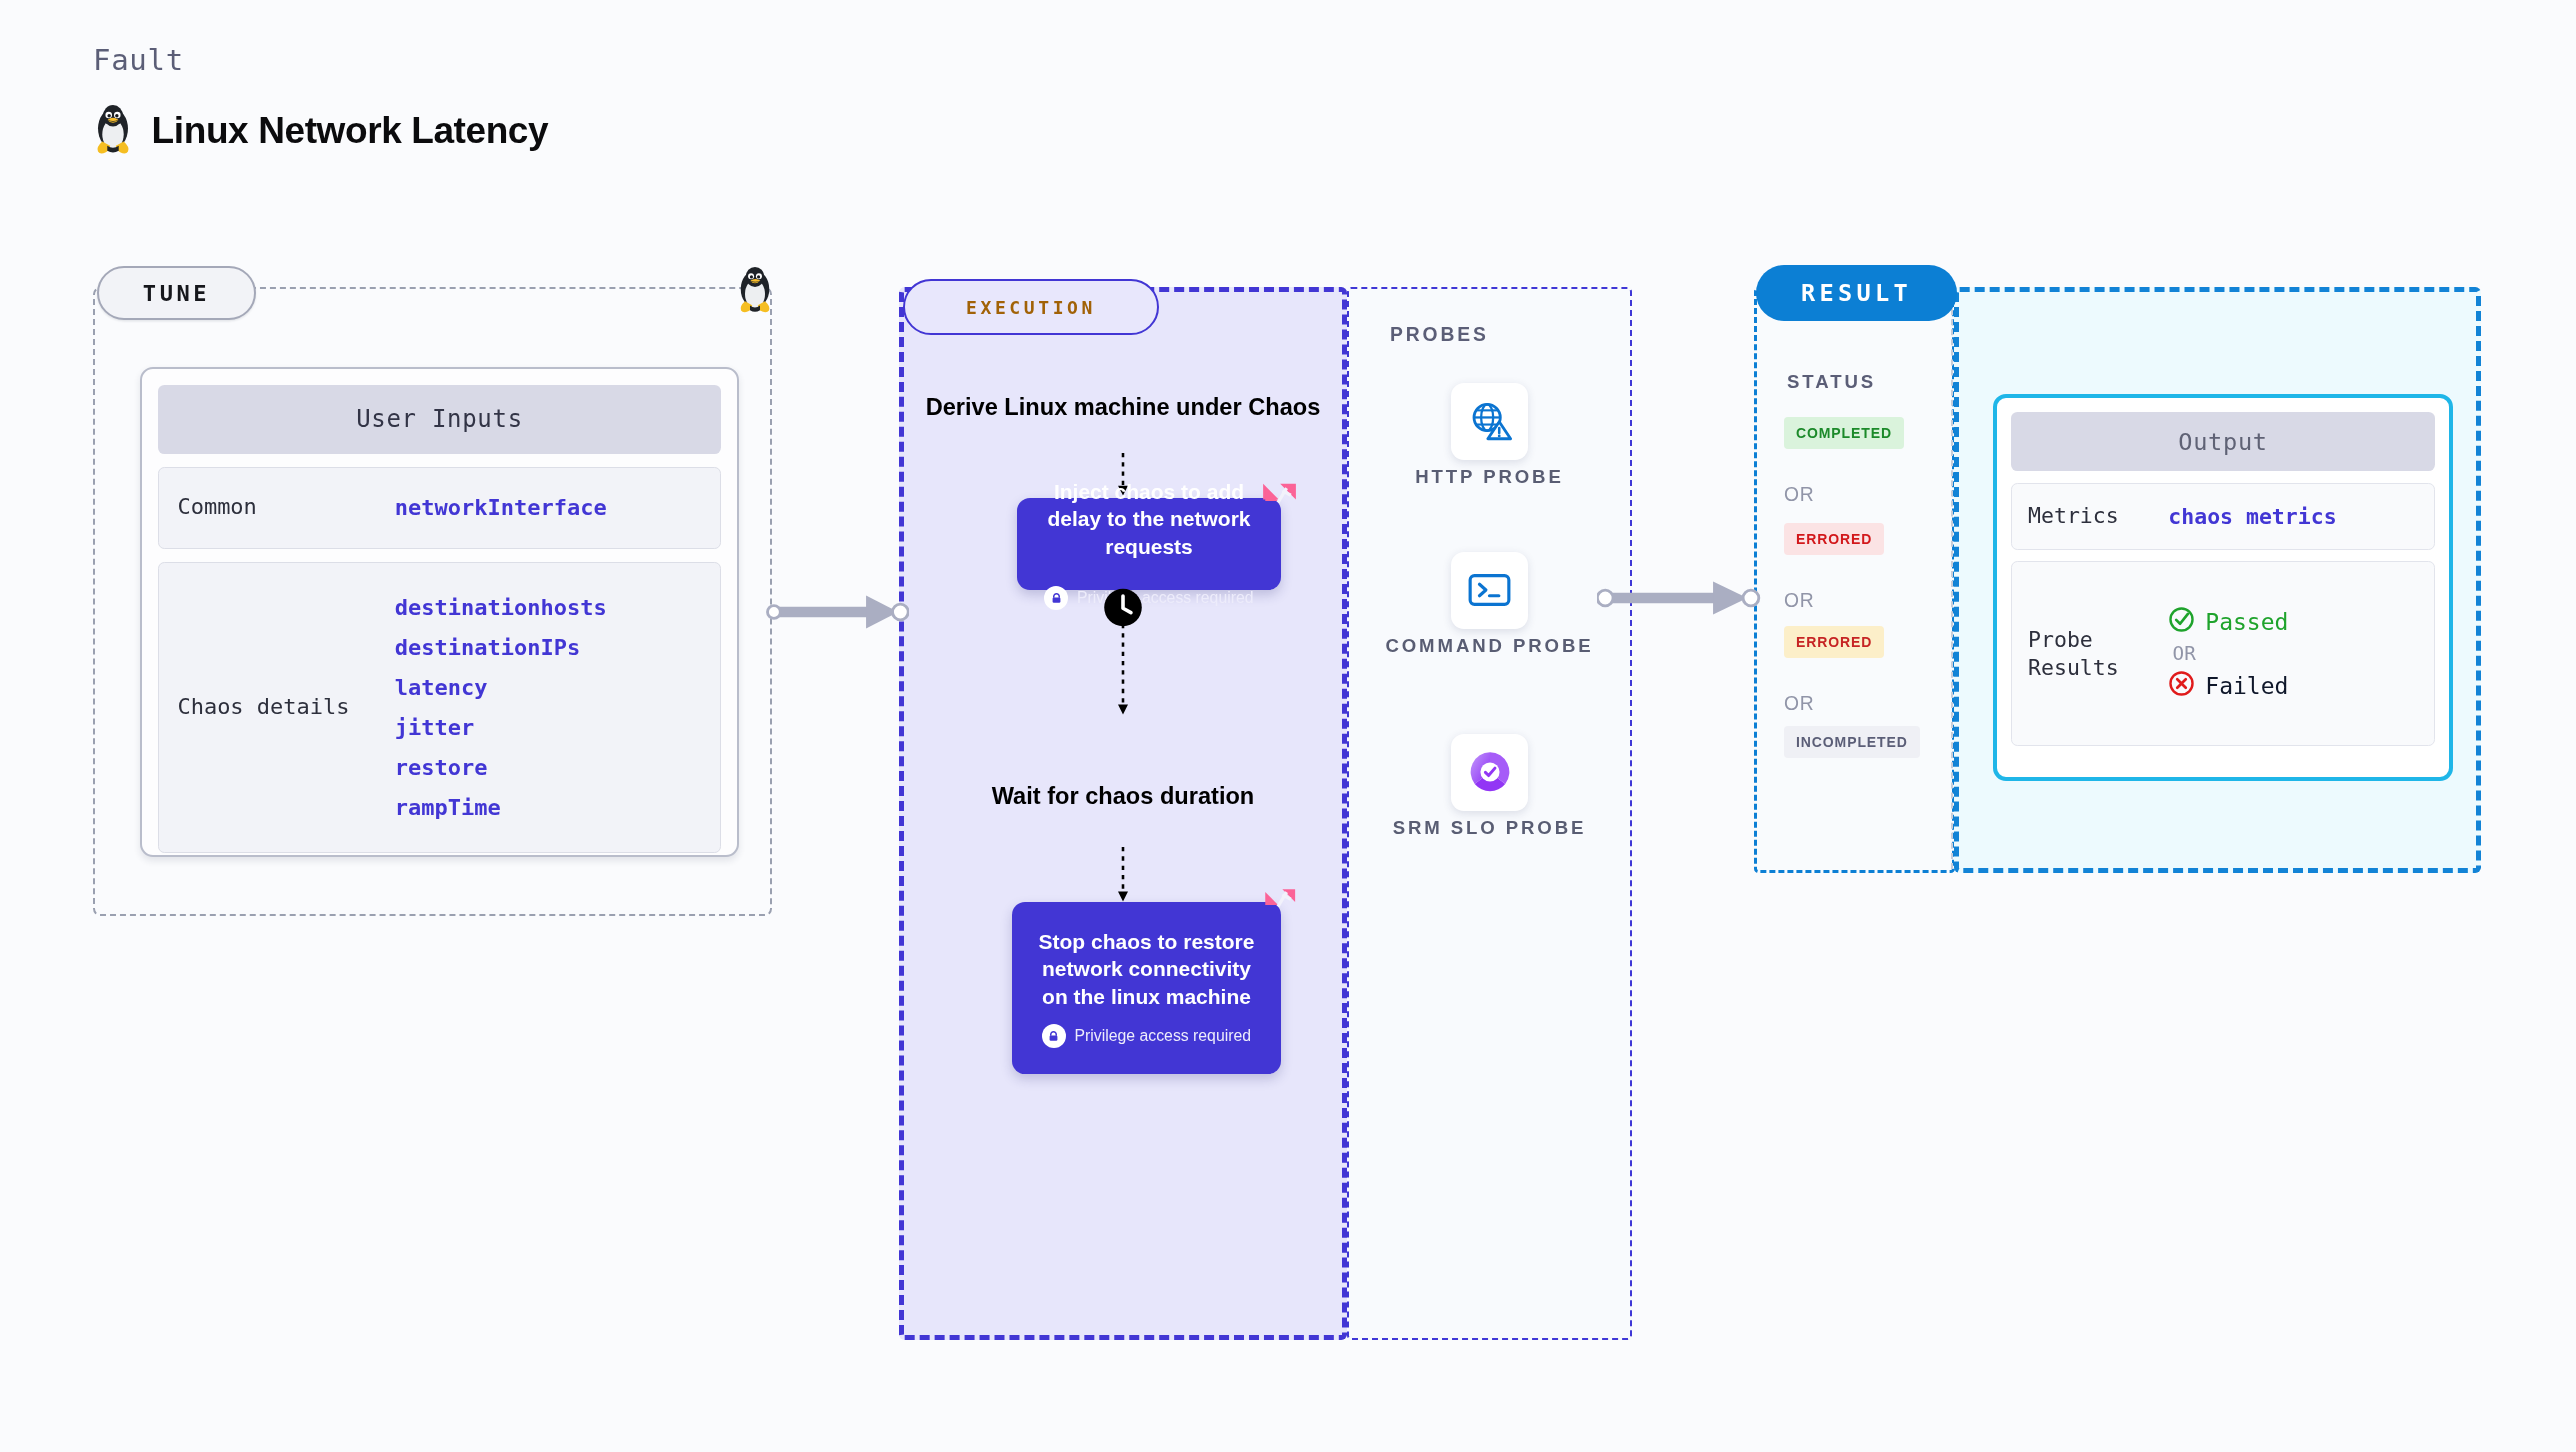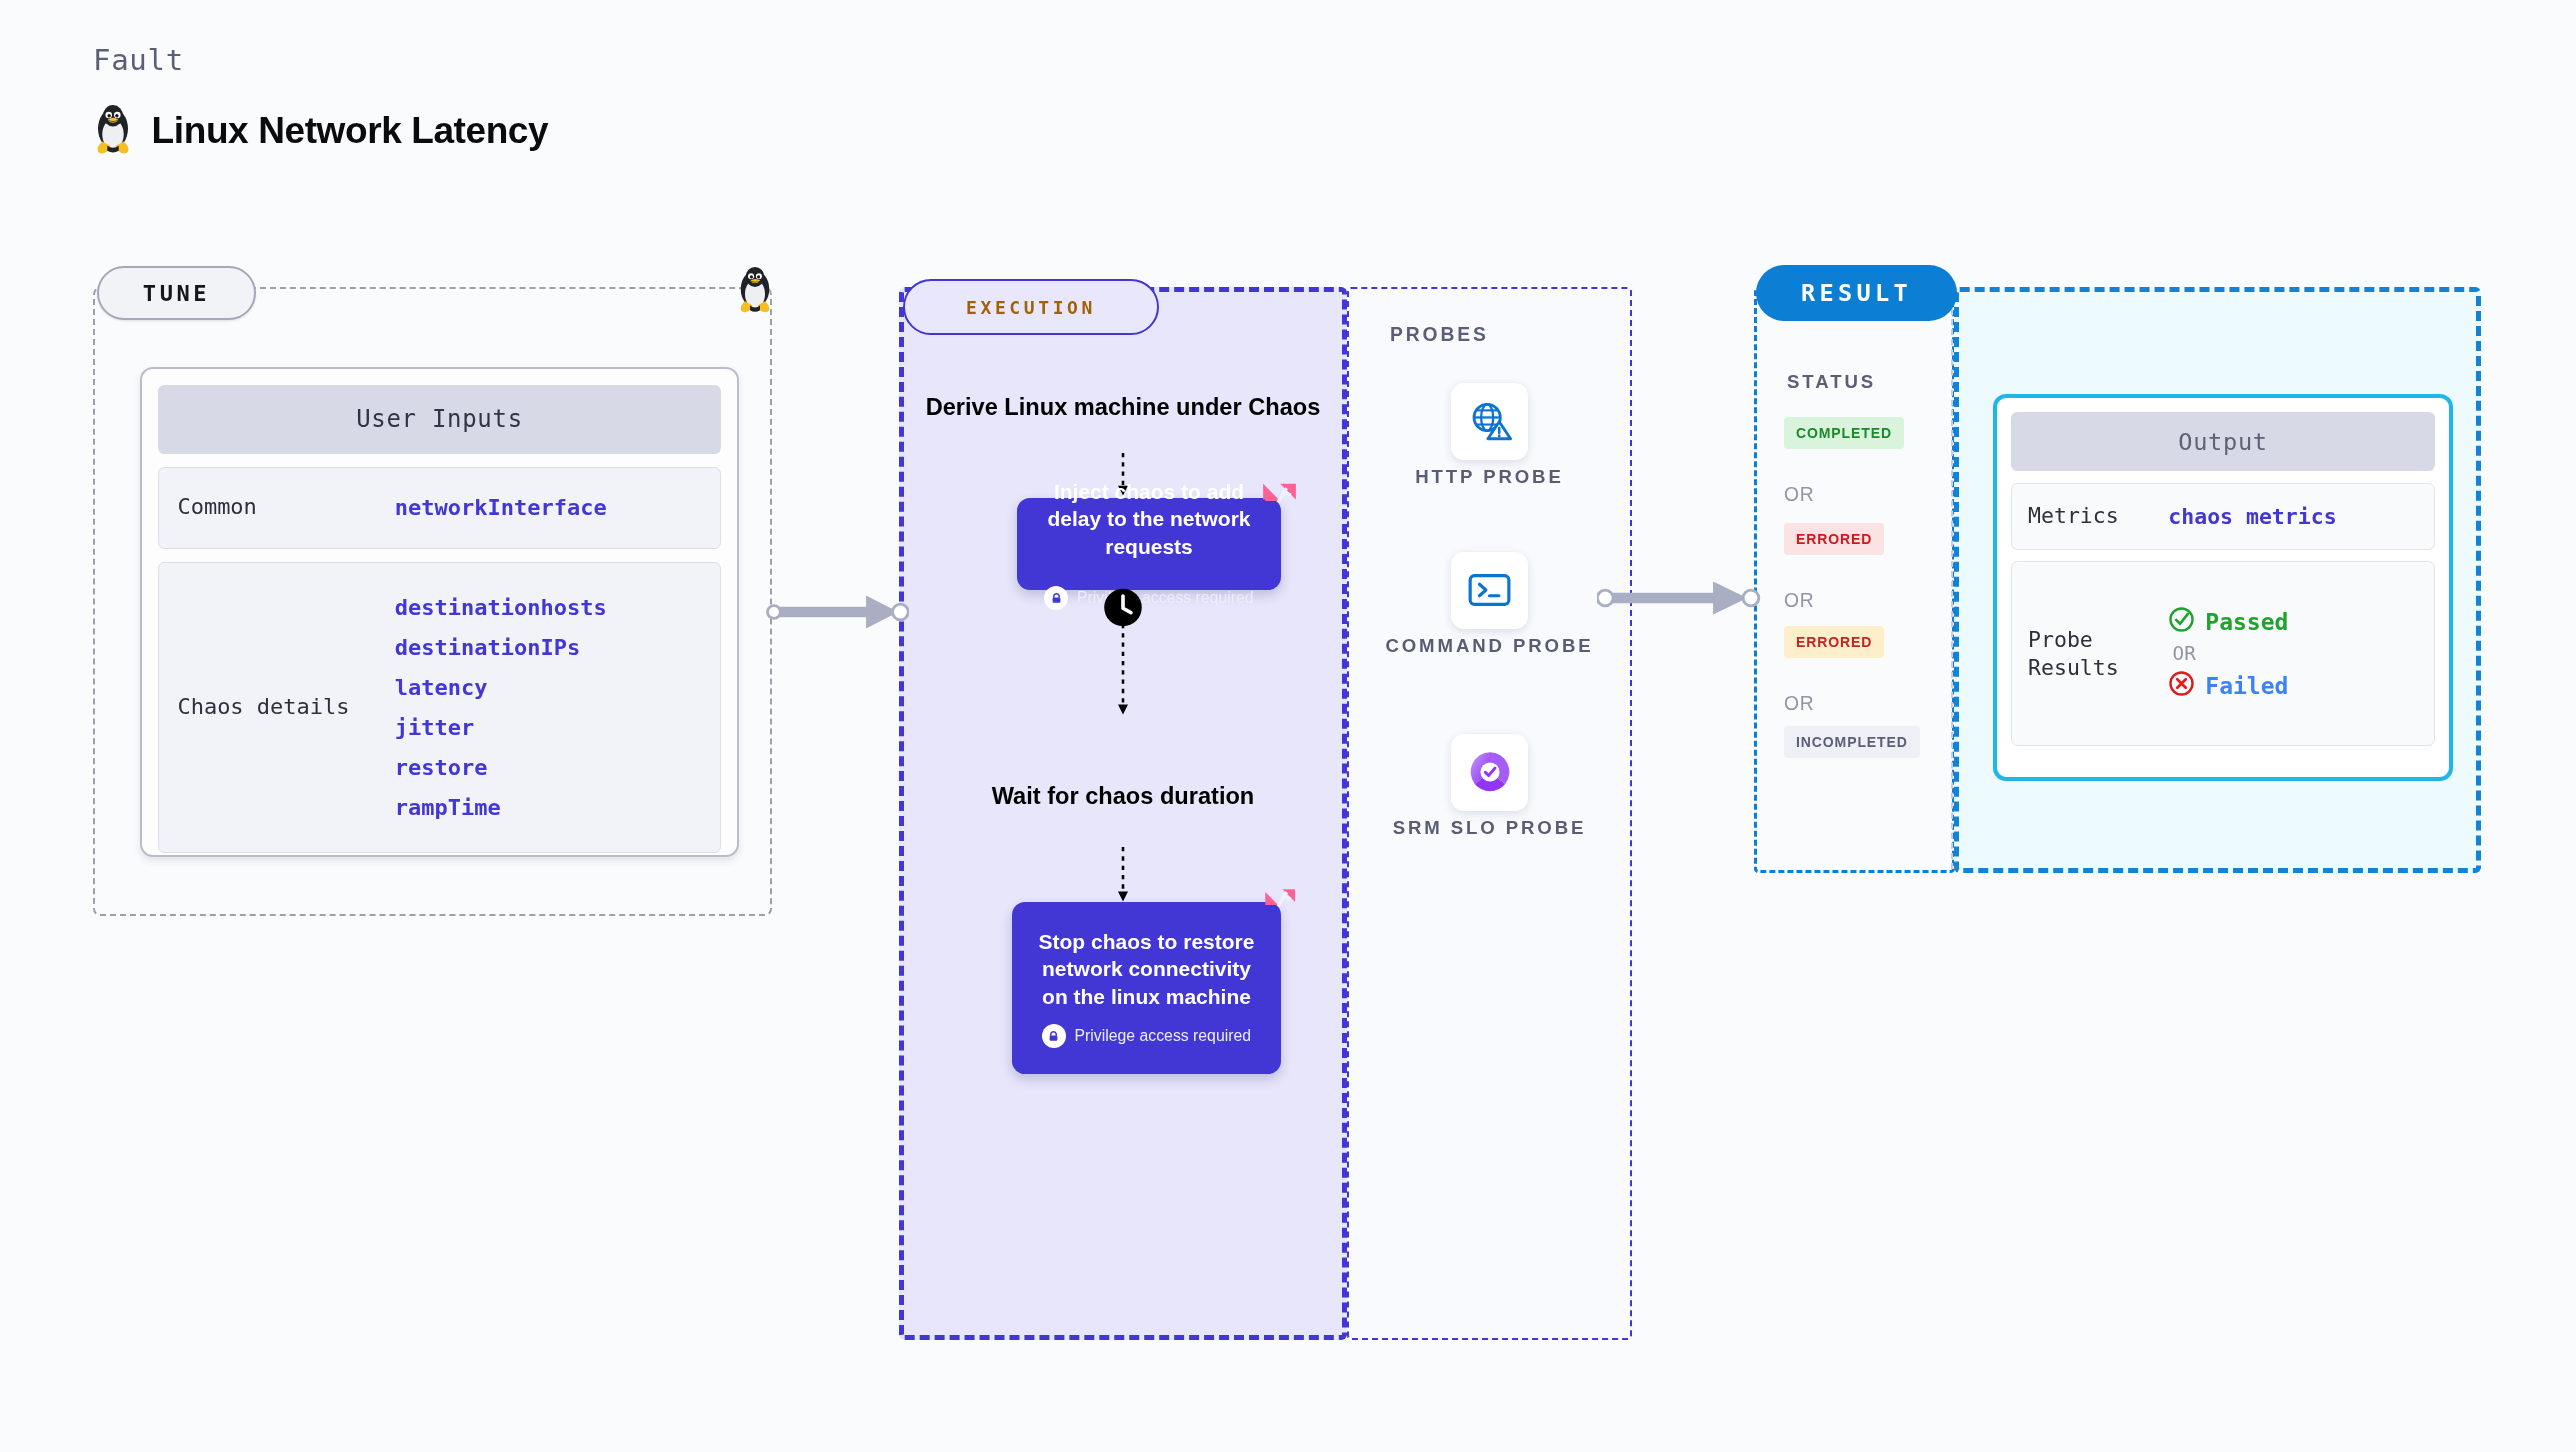--- a/index.html
+++ b/index.html
@@ -181,23 +181,23 @@
   .out-row{
     margin-top:11.5px;background:#F9FAFC;border:1.4px solid #E2E4EC;border-radius:6.4px;
     display:flex;align-items:center;box-sizing:border-box;
     font-family:"DejaVu Sans Mono","Liberation Mono",monospace;
   }
   #out-row-metrics{height:67px;}
   #out-row-probes{height:185px;}
   .out-key{width:156px;padding-left:15.8px;font-size:21.5px;color:#2D2F3C;box-sizing:border-box;line-height:1.3;}
   .out-val-link{font-size:21.5px;color:#4236D4;font-weight:700;}
   .pr-list{display:flex;flex-direction:column;gap:4.3px;}
-  .pr-line{display:flex;align-items:center;gap:10px;font-size:23px;font-weight:700;}
+  .pr-line{display:flex;align-items:center;gap:10px;font-size:23px;font-weight:400;}
   .pr-pass{color:#1FA32C;}
-  .pr-fail{color:#3b82f6;}
+  .pr-fail{color:#0f172a;}
   .pr-or{font-size:19.3px;color:#9195A8;font-weight:400;padding-left:4.3px;}
 
   
   .connector{position:absolute;}
 </style>
 </head>
 <body>
 
 <div id="header">
   <div id="fault-label">Fault</div>

